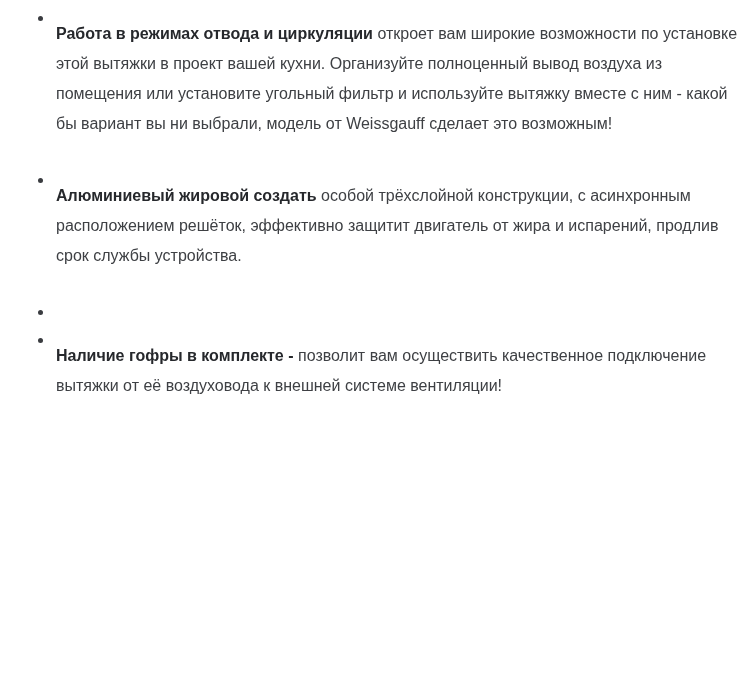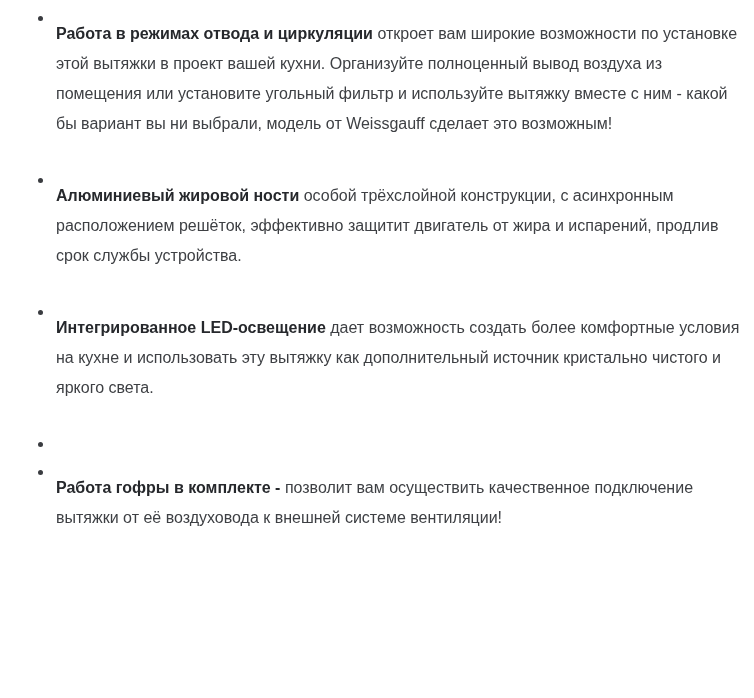--- a/index.html
+++ b/index.html
@@ -59,40 +59,33 @@
       <span class="bullet-dot"></span>
       <p class="feature-body">
         <span class="feature-title">Работа в режимах отвода и циркуляции</span>
         <span class="feature-text">откроет вам широкие возмож­ности по установке этой вытяжки в проект вашей кухни. Организуйте пол­ноценный вывод воздуха из помещения или установите угольный фильтр и используйте вытяжку вместе с ним - какой бы вариант вы ни выбрали, модель от Weissgauff сделает это возможным!</span>
       </p>
     </li>
 
     <li class="feature-item">
       <span class="bullet-dot"></span>
       <p class="feature-body">
-        <span class="feature-title">Алюминиевый жировой ности</span>
+        <span class="feature-title">Алюминиевый жировой создать</span>
         <span class="feature-text">особой трёхслойной конструкции, с асинхронным расположением решёток, эффективно защитит двигатель от жира и испарений, продлив срок службы устройства.</span>
       </p>
     </li>
 
-    <li class="feature-item">
-      <span class="bullet-dot"></span>
-      <p class="feature-body">
-        <span class="feature-title">Интегрированное LED-освещение</span>
-        <span class="feature-text">дает возможность создать более ком­фортные условия на кухне и использовать эту вытяжку как дополнитель­ный источник кристально чистого и яркого света.</span>
-      </p>
-    </li>
 
     <li class="feature-item">
       <span class="bullet-dot"></span>
     </li>
 
     <li class="feature-item">
       <span class="bullet-dot"></span>
       <p class="feature-body">
-        <span class="feature-title">Работа гофры в комплекте -</span>
+        <span class="feature-title">Наличие гофры в комплекте -</span>
         <span class="feature-text">позволит вам осуществить качественное подключение вытяжки от её воздуховода к внешней системе вентиляции!</span>
       </p>
     </li>
 
   </ul>
 
 </div>
 
 </body></html>

